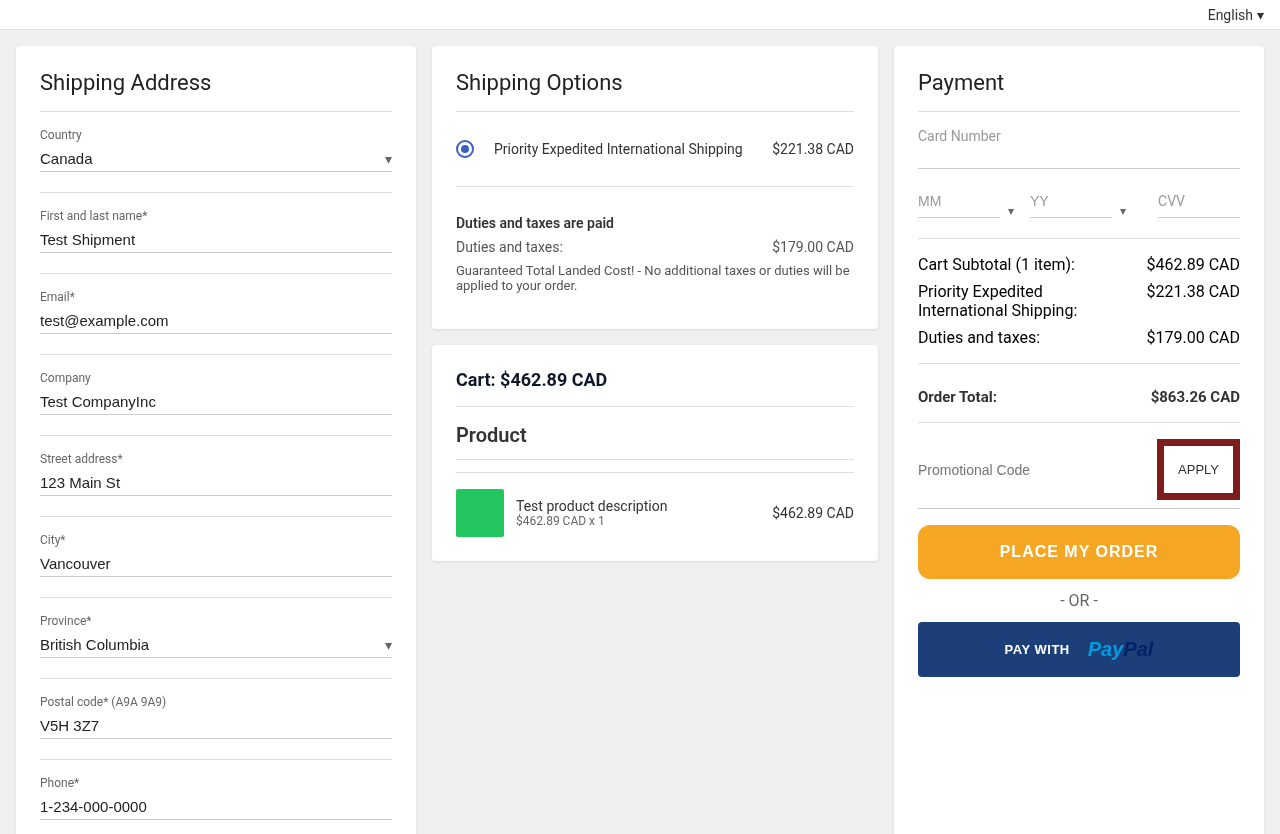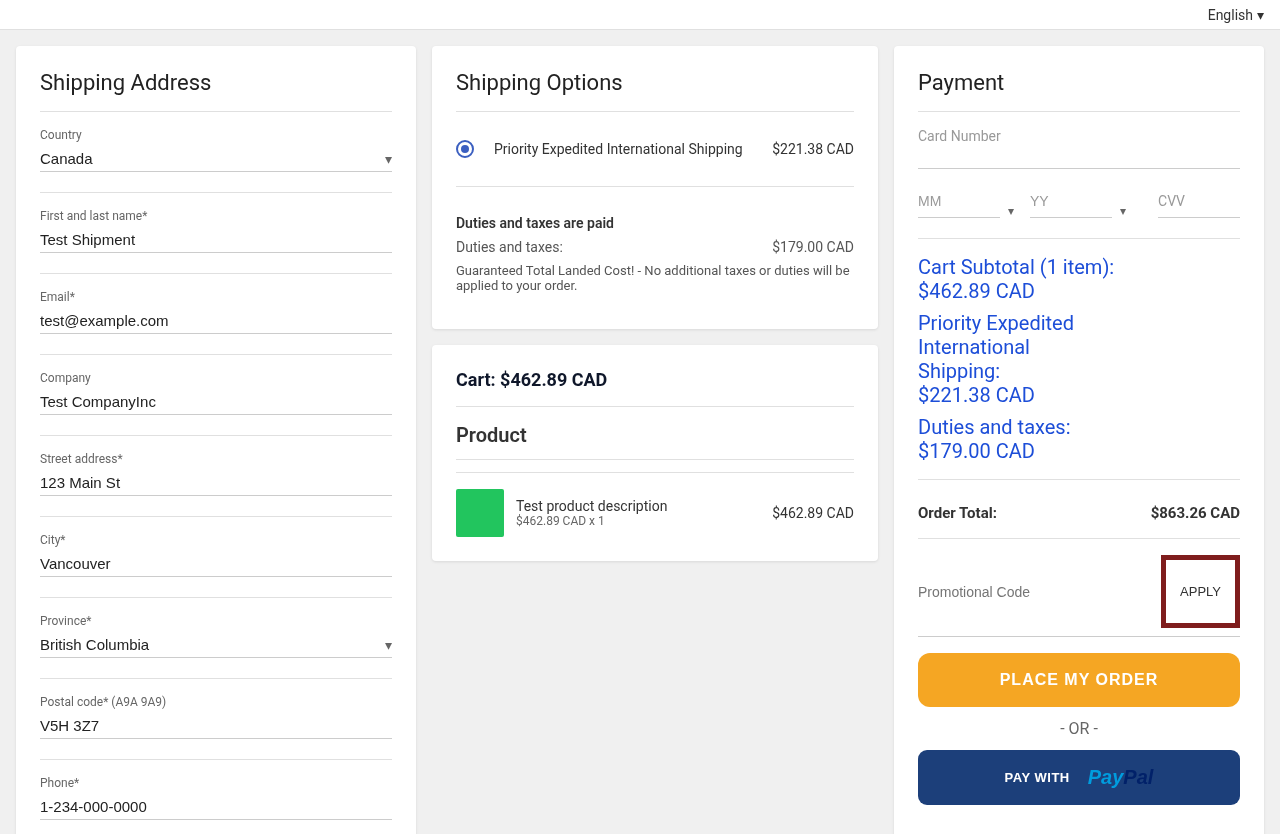--- a/index.html
+++ b/index.html
@@ -234,23 +234,22 @@
       border-bottom: 1px solid #ccc;
       padding: 8px 0;
       font-size: 14px;
       color: #999;
       flex: 1;
     }
     .order-summary-line {
       display: flex;
       justify-content: space-between;
       margin-bottom: 8px;
-      font-size: 20px;
-      color: #1d4ed8;
-      flex-direction: column;
+      font-size: 16px;
+      color: #000000;
     }
     .order-total-line {
       display: flex;
       justify-content: space-between;
       padding-top: 8px;
       font-weight: 700;
       font-size: 15px;
     }
     .promo-row {
       display: flex;
@@ -262,22 +261,22 @@
     .promo-input {
       flex: 1;
       border: none;
       outline: none;
       font-size: 14px;
       color: #999;
       background: transparent;
     }
     .apply-btn {
       background: #fff;
-      border: 5px solid #7f1d1d;
-      padding: 24px 14px;
+      border: 7px solid #7f1d1d;
+      padding: 16px 14px;
       font-size: 13px;
       cursor: pointer;
       color: #333;
       font-weight: 500;
     }
     .place-order-btn {
       width: 100%;
       background: #f5a623;
       border: none;
       color: #fff;
@@ -297,21 +296,21 @@
     }
     .paypal-btn {
       width: 100%;
       background: #1c3f7a;
       border: none;
       color: #fff;
       font-size: 14px;
       font-weight: 600;
       padding: 16px;
       cursor: pointer;
-      border-radius: 9px;
+      border-radius: 4px;
       display: flex;
       align-items: center;
       justify-content: center;
       gap: 18px;
     }
     .paypal-logo {
       font-size: 20px;
       font-weight: 700;
       font-style: italic;
     }

